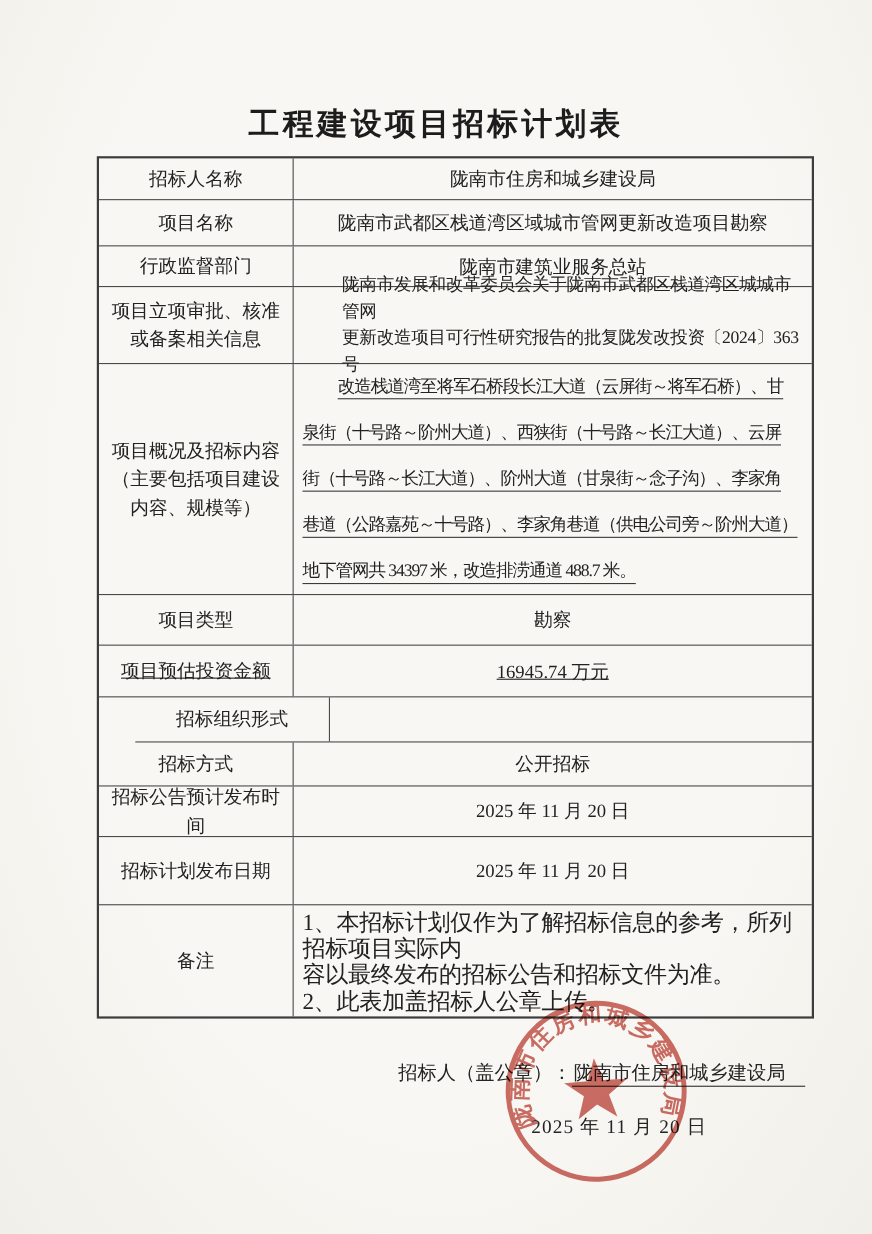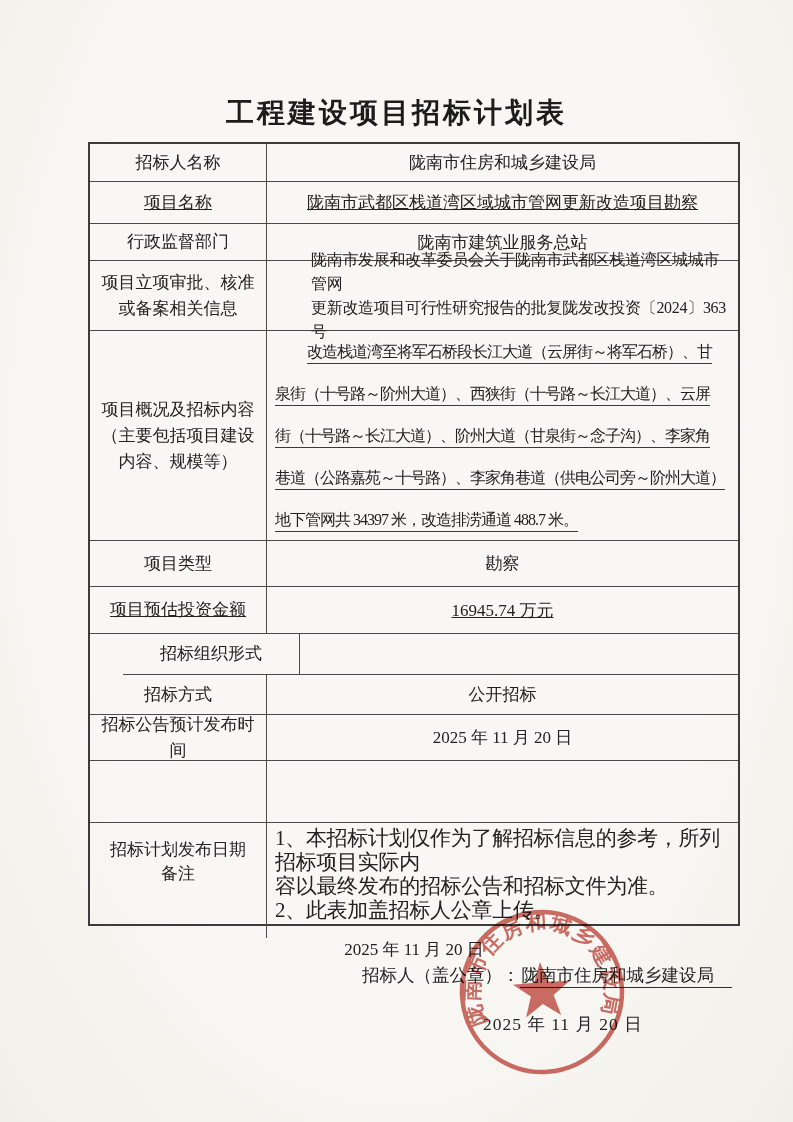--- a/index.html
+++ b/index.html
@@ -53,24 +53,24 @@
   }
   .cell-value{
     flex:1 1 auto;
     display:flex;align-items:center;justify-content:center;
     text-align:center;
     font-size:17px;
     padding:0 8px;
     box-sizing:border-box;
     color:#222;
   }
-  .h38{height:38px;} .h42{height:42px;text-decoration:underline;} .h37{height:37px;}
+  .h38{height:38px;} .h42{height:42px;} .h37{height:37px;}
   .h70{height:70px;} .h210{height:210px;} .h46{height:46px;}
   .h47{height:47px;text-decoration:underline;} .h41{height:41px;margin-left:33px;} .h40{height:40px;}
-  .h62{height:62px;flex-direction:column;} .h101{height:101px;}
+  .h62{height:62px;} .h101{height:101px;}
   .val-left{
     justify-content:flex-start;
     text-align:left;
   }
   .val-approval{
     font-size:16px;
     line-height:24px;
     letter-spacing:-0.3px;
     white-space:pre-line;
     margin-left:36px;

